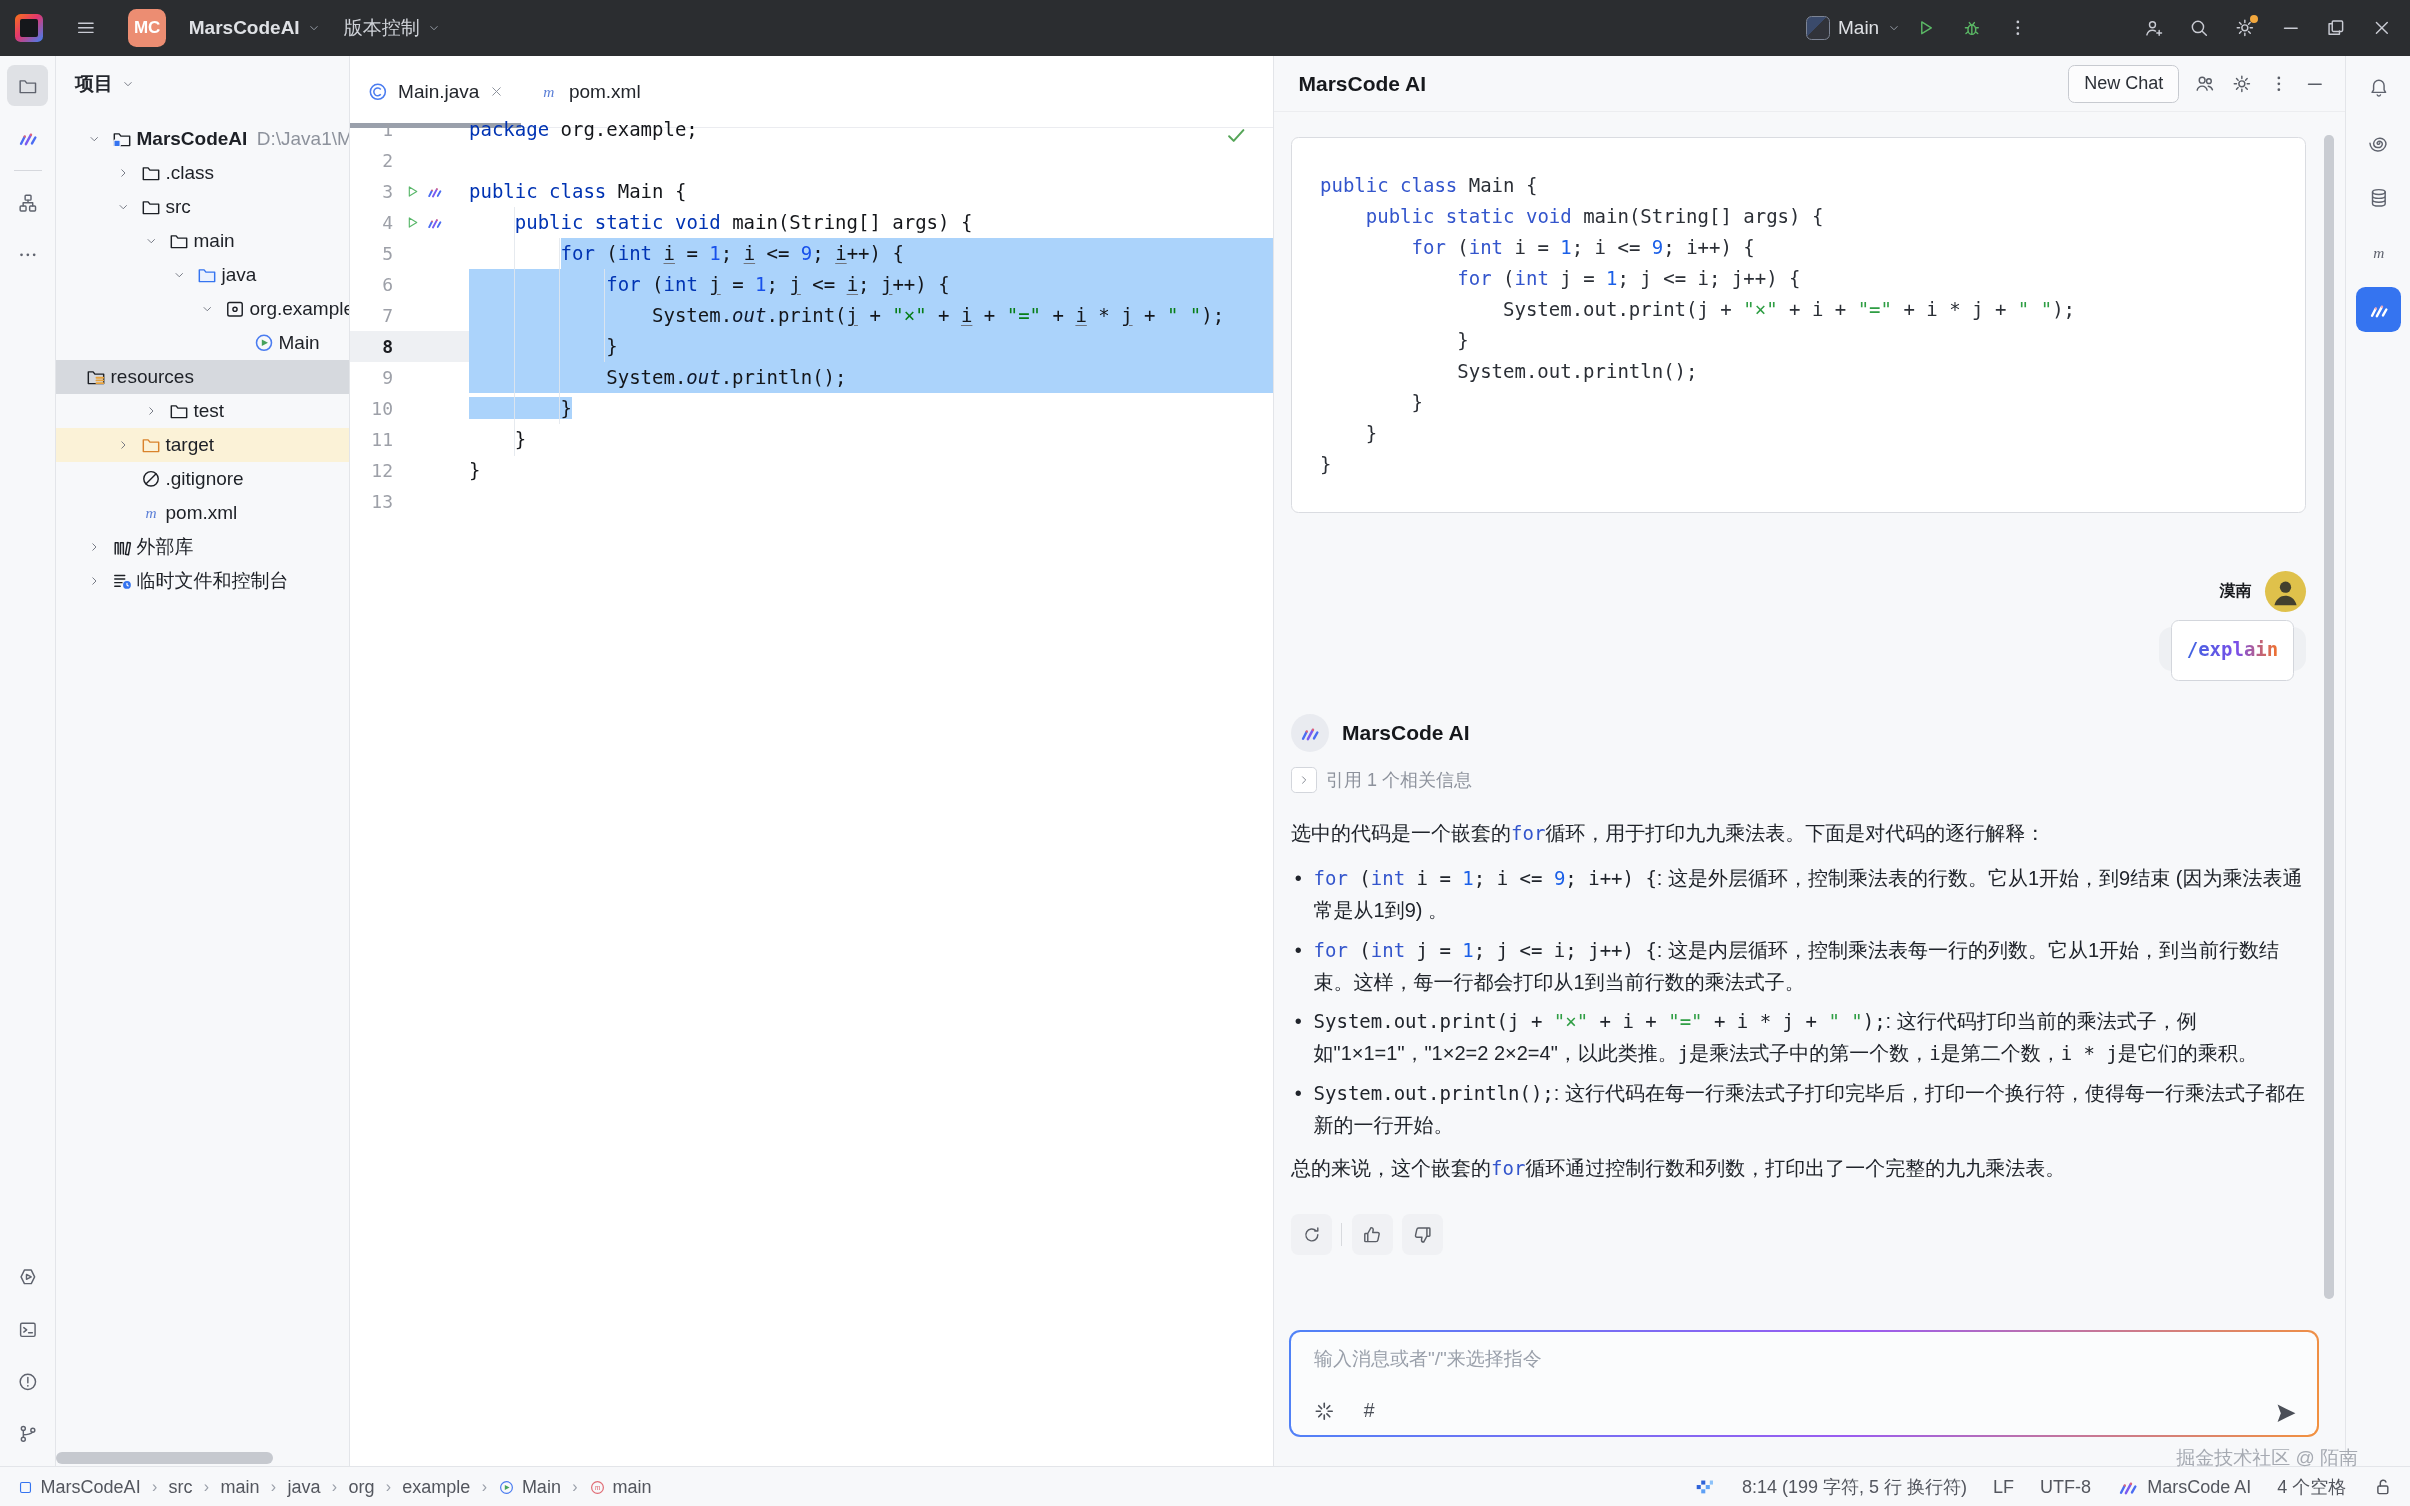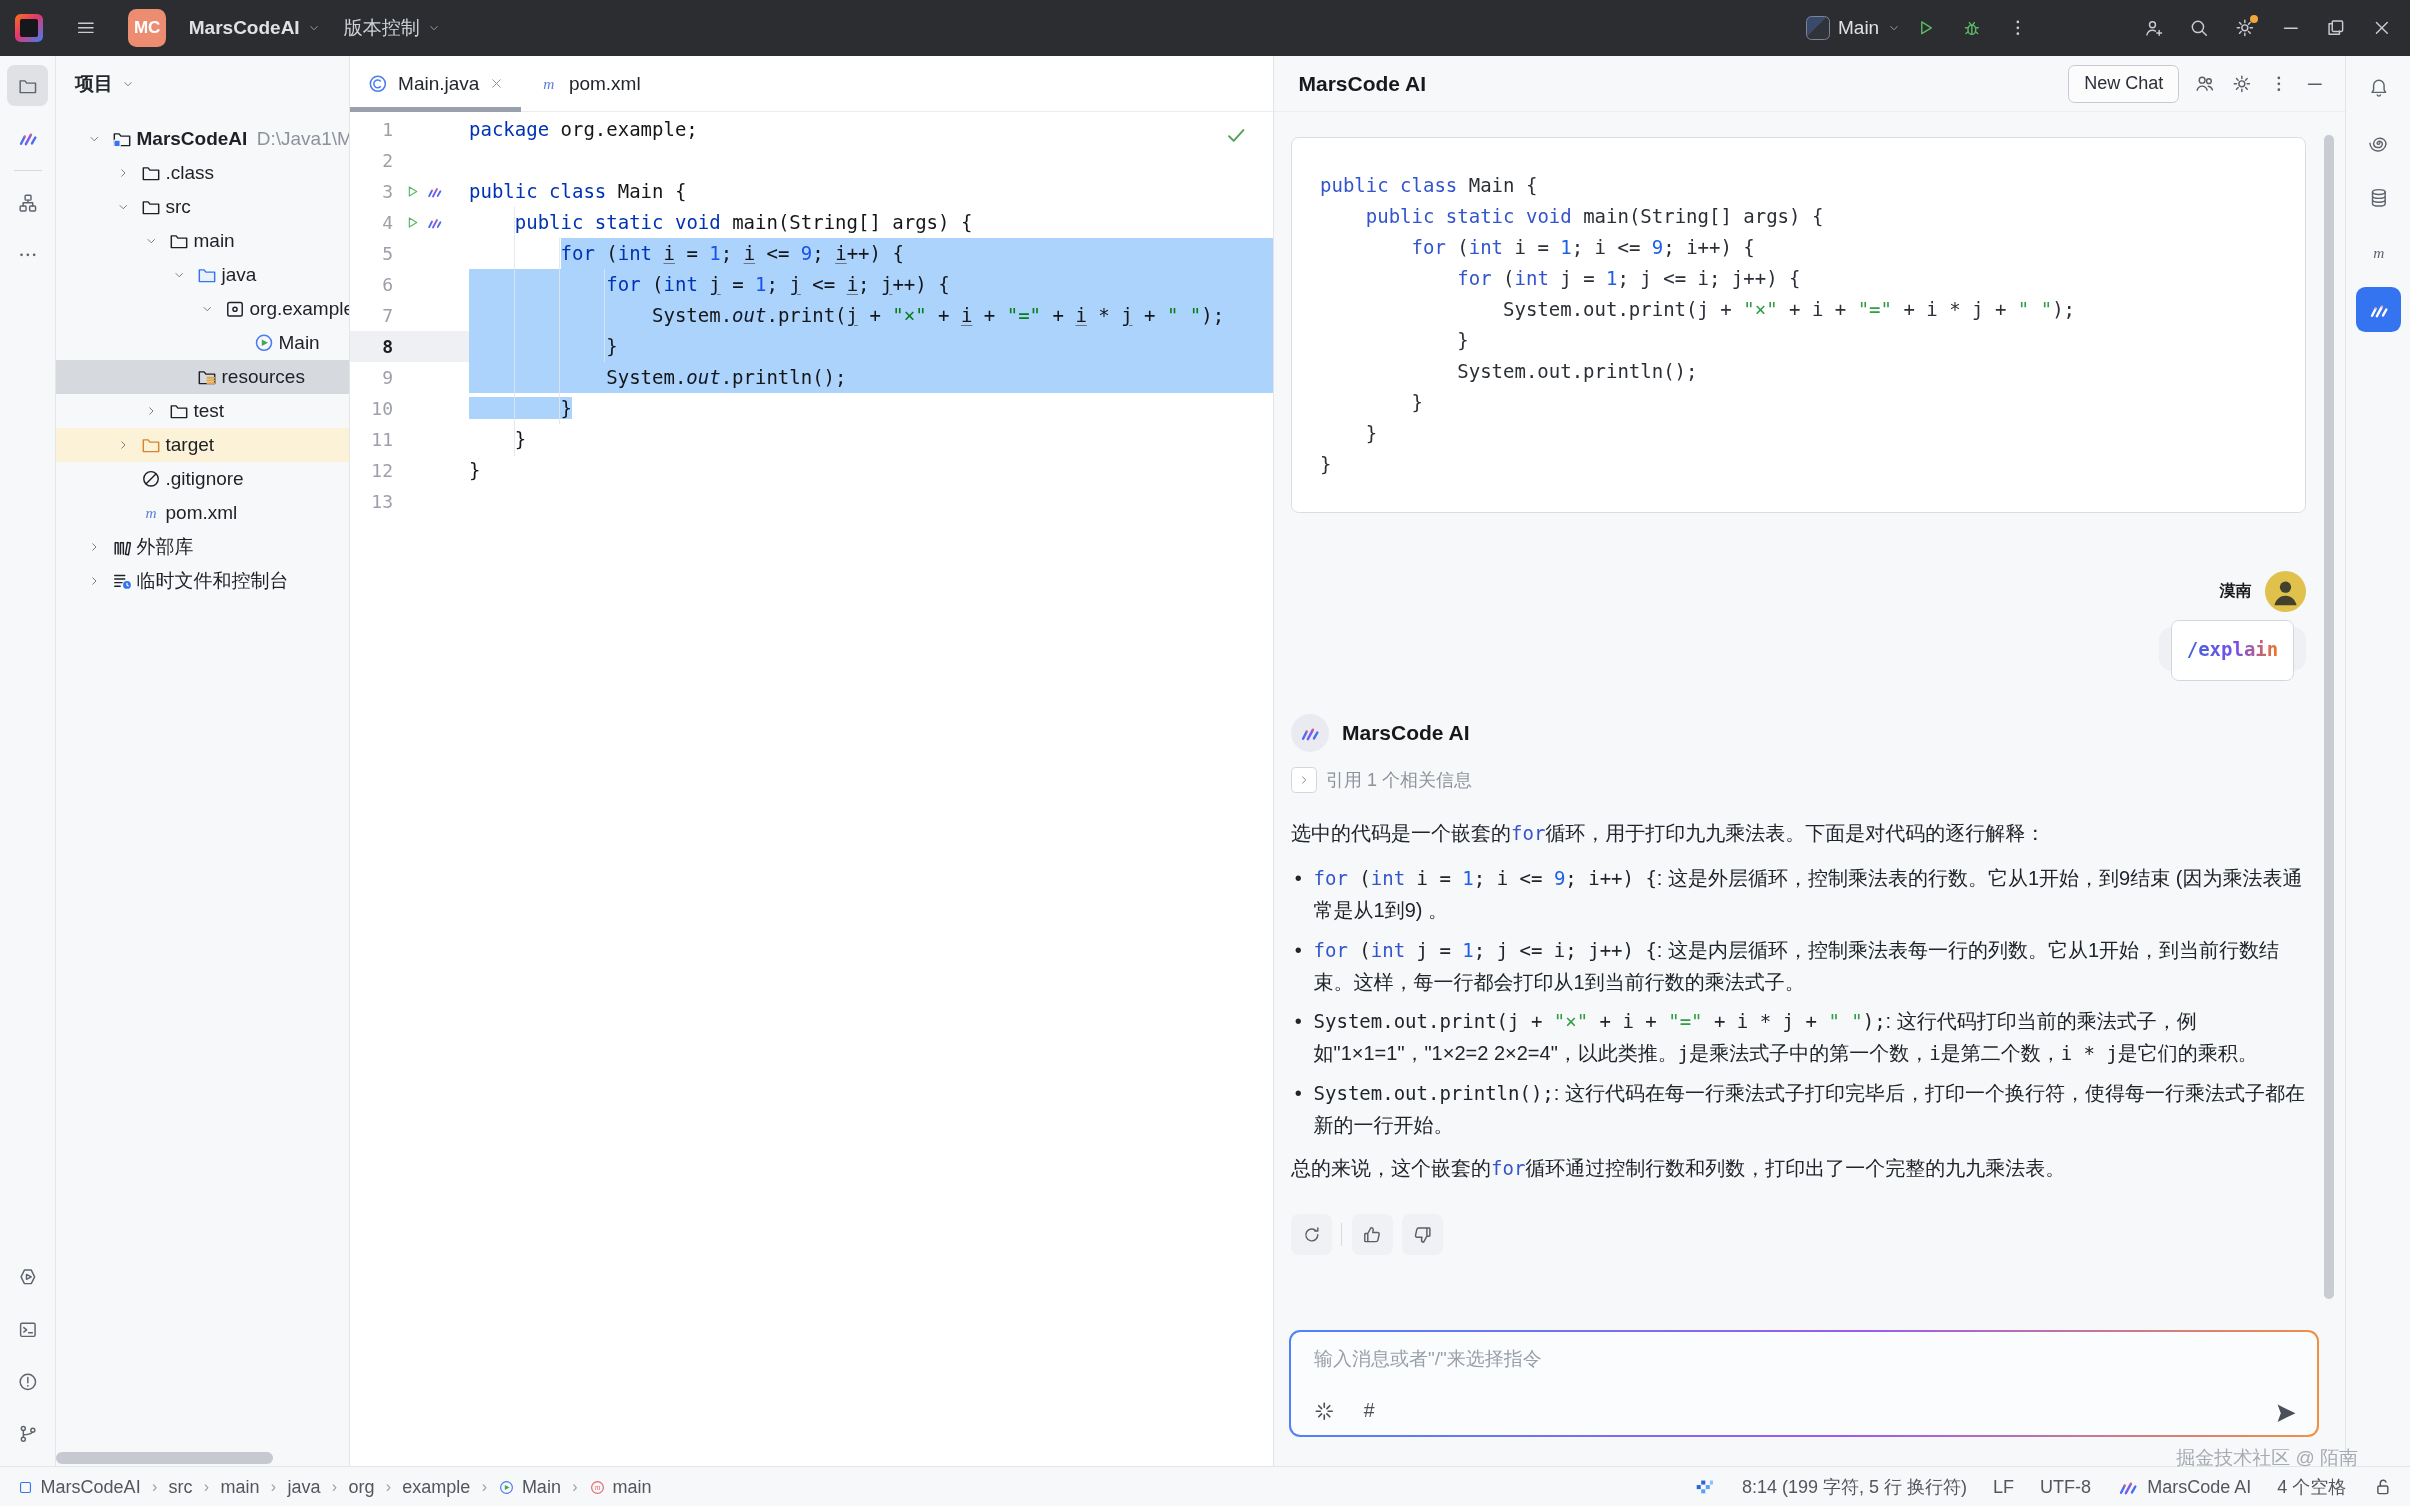--- a/index.html
+++ b/index.html
@@ -51,21 +51,21 @@
         box-sizing:border-box;}
   .trow.selected{background:#d6d9de;}
   .trow.hl{background:#fbf2d7;}
   .trow .chev{width:24.5px;color:#6f737e;flex-shrink:0;}
   .trow .ticon{width:30px;flex-shrink:0;}
   .tlabel.b{font-weight:700;}
   .tpath{color:#8d929c;margin-left:9.4px;}
   .hthumb{position:absolute;bottom:1.9px;left:0;width:217px;height:12.2px;background:#c6c9cf;border-radius:6.6px;}
   
   .editor{flex:1;min-width:0;background:#fff;position:relative;}
-  .tabs{height:56px;background:#fff;border-bottom:0.9px solid #ebecf0;display:flex;box-sizing:border-box;}
+  .tabs{height:72px;background:#fff;border-bottom:0.9px solid #ebecf0;display:flex;box-sizing:border-box;}
   .tab{height:100%;display:flex;align-items:center;gap:9.4px;padding:0 17px;font-size:19px;color:#23262c;
        position:relative;}
   .tab.active::after{content:"";position:absolute;left:0;right:0;bottom:-0.9px;height:4.7px;background:#9aa0ab;}
   .tab .close{color:#8d929c;width:15px;height:15px;}
   .code{position:absolute;top:56px;left:0;right:0;bottom:0;overflow:hidden;
         font-family:"DejaVu Sans Mono",monospace;font-size:19px;line-height:31px;padding-top:1.9px;}
   .erow{display:flex;height:31px;}
   .gut{width:119px;display:flex;flex-shrink:0;}
   .lnum{width:43px;text-align:right;color:#9da0a8;font-size:18px;}
   .gic{flex:1;display:flex;align-items:center;gap:4.7px;padding-left:11.3px;}
@@ -443,21 +443,21 @@
         <div class="trow" style="padding-left:168px">
           <span class="chev ico isz14"></span>
           <span class="ticon ico isz22">
             <svg viewBox="0 0 24 24" fill="none">
               <circle cx="12" cy="12" r="8.3" stroke="#4a7cf0" stroke-width="1.7"></circle>
               <path d="M9.6 8.4l6.8 3.6-6.8 3.6z" fill="#47a25c"></path>
             </svg>
           </span>
           <span class="tlabel">Main</span>
         </div>
-        <div class="trow selected" style="padding-left:111px">
+        <div class="trow selected" style="">
           <span class="chev ico isz14"></span>
           <span class="ticon ico isz22">
             <svg viewBox="0 0 24 24" fill="none" stroke="currentColor" stroke-width="1.6" stroke-linecap="round" stroke-linejoin="round">
               <path d="M3.5 19.5v-13h5.3l2 2.5h9.7v10.5z"></path>
               <path d="M12.5 13h7.5M12.5 16h7.5M12.5 19h7.5" stroke="#e8a33d" stroke-width="2"></path>
             </svg>
           </span>
           <span class="tlabel">resources</span>
         </div>
         <div class="trow" style="padding-left:83px">

